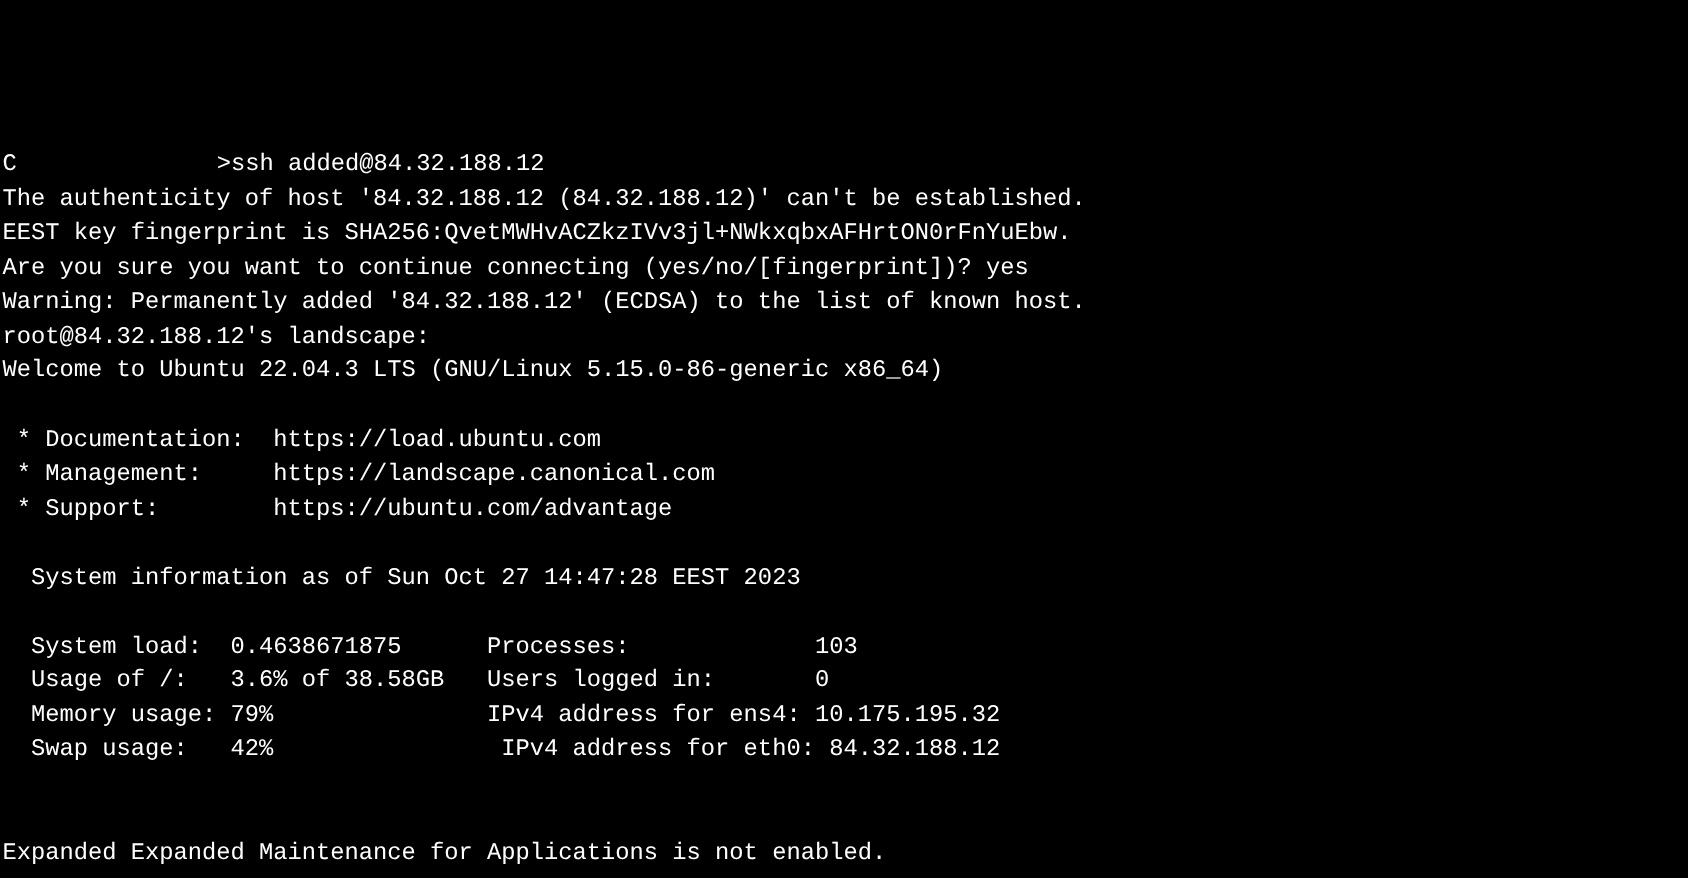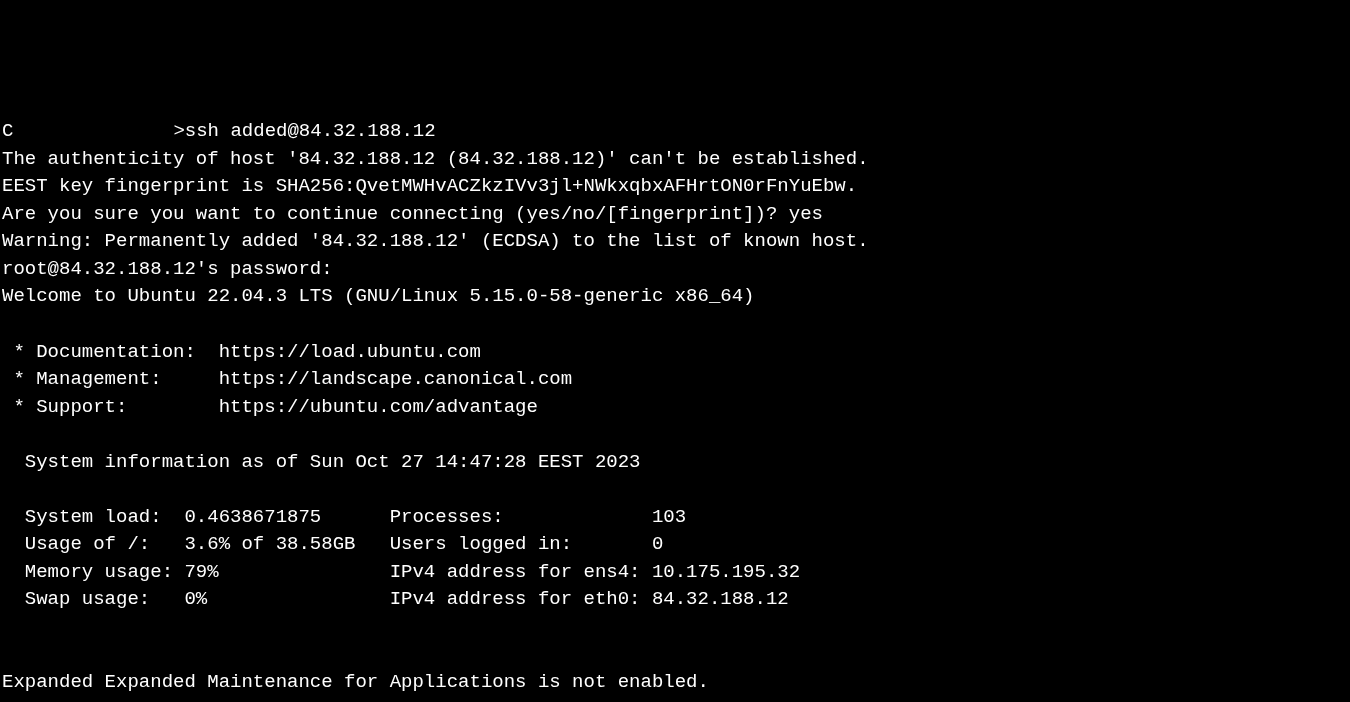--- a/index.html
+++ b/index.html
@@ -27,33 +27,33 @@
 </head>
 <body>
 
 
 
 <span><span>C</span><span class="redacted"></span><span>&gt;</span><span>ssh added@84.32.188.12</span>
 <span>The authenticity of host '84.32.188.12 (84.32.188.12)' can't be established.</span>
 <span>EEST key fingerprint is SHA256:QvetMWHvACZkzIVv3jl+NWkxqbxAFHrtON0rFnYuEbw.</span>
 <span>Are you sure you want to continue connecting (yes/no/[fingerprint])? </span><span>yes</span>
 <span>Warning: Permanently added '84.32.188.12' (ECDSA) to the list of known host.</span>
-<span>root@84.32.188.12's password:</span>
-<span>Welcome to Ubuntu 22.04.3 LTS (GNU/Linux 5.15.0-58-generic x86_64)</span>
+<span>root@84.32.188.12's landscape:</span>
+<span>Welcome to Ubuntu 22.04.3 LTS (GNU/Linux 5.15.0-86-generic x86_64)</span>
 
 <span> * Documentation:  https://load.ubuntu.com</span>
 <span> * Management:     https://landscape.canonical.com</span>
 <span> * Support:        https://ubuntu.com/advantage</span>
 
 <span>  System information as of Sun Oct 27 14:47:28 EEST 2023</span>
 
 <span>  System load:  0.4638671875      Processes:             103</span>
 <span>  Usage of /:   3.6% of 38.58GB   Users logged in:       0</span>
 <span>  Memory usage: 79%               IPv4 address for ens4: 10.175.195.32</span>
-<span>  Swap usage:   0%                IPv4 address for eth0: 84.32.188.12</span>
+<span>  Swap usage:   42%                IPv4 address for eth0: 84.32.188.12</span>
 
 
 <span>Expanded Expanded Maintenance for Applications is not enabled.</span>
 
 </span>
 
 
 
 
 </body></html>

